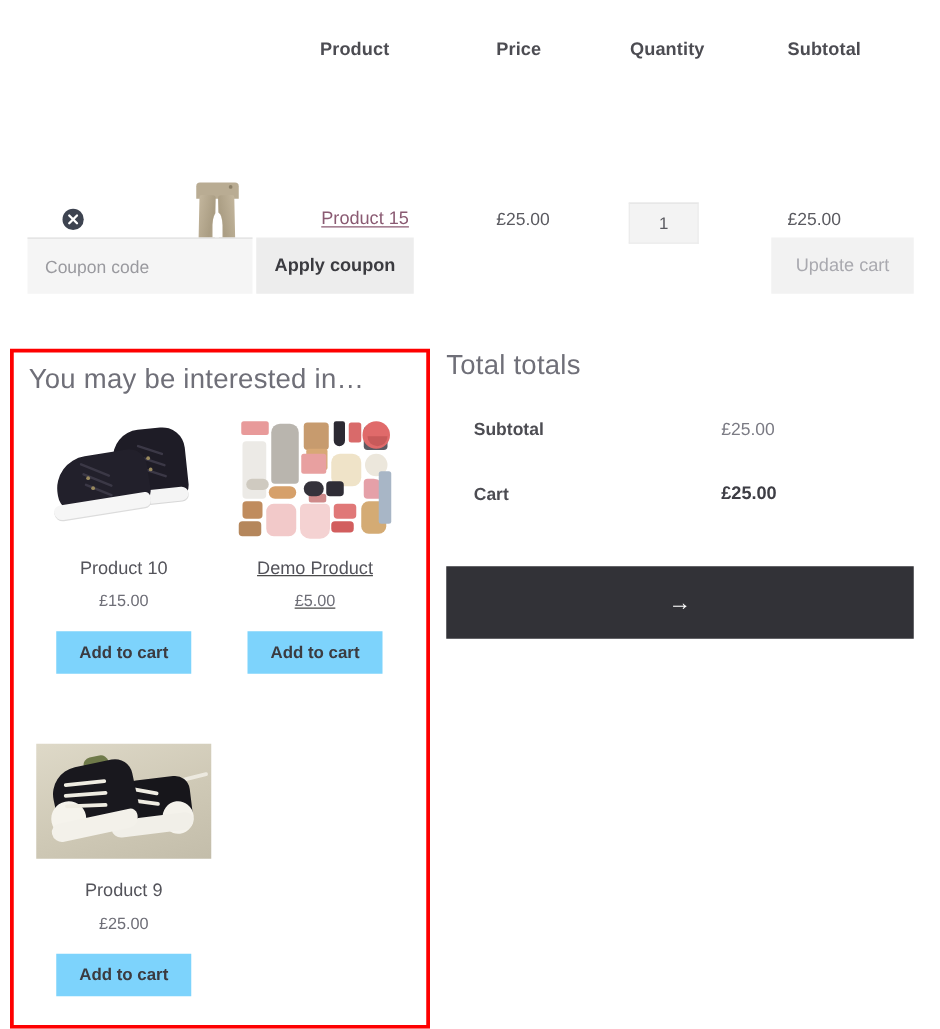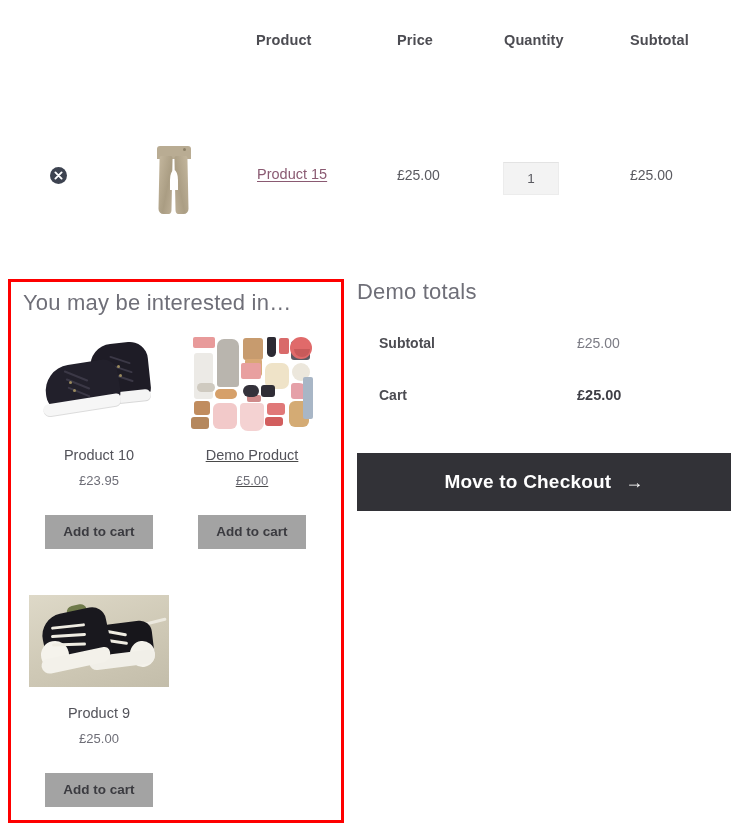--- a/index.html
+++ b/index.html
@@ -126,22 +126,22 @@
     display:flex; align-items:center; justify-content:center;
     overflow:hidden;
   }
   .prod-name {
     margin-top:9px; font-size:14.5px; color:#53535a; font-weight:400;
   }
   .prod-price {
     margin-top:10px; font-size:13px; color:#6e6e77;
   }
   .add-cart {
-    margin-top:27px; display:inline-block;
-    background:#a3a3a3; border:none; cursor:pointer;
+    margin-top:17px; display:inline-block;
+    background:#7dd3fc; border:none; cursor:pointer;
     padding:0 18px; height:34px; line-height:34px;
     font-size:13.5px; font-weight:700; color:#3b3b40;
     font-family:"Liberation Sans", sans-serif;
   }
 
   
   .sneakers { position:relative; width:120px; height:92px; }
   .sneakers .shoeB {
     position:absolute; left:52px; top:6px; width:58px; height:56px;
     background:#1e1c26; border-radius:22px 18px 8px 10px;
@@ -298,20 +298,25 @@
       </div>
 
       <div class="cell c-price">£25.00</div>
 
       <input class="qty-box" type="text" value="1" style="">
 
       <div class="cell c-sub">£25.00</div>
     </div>
   </div>
 
+  <div class="coupon-row">
+    <input class="coupon-input" type="text" placeholder="Coupon code" style="">
+    <button class="apply-coupon">Apply coupon</button>
+    <button class="update-cart">Update cart</button>
+  </div>
 
   <div class="upsell">
     <div class="upsell-title">You may be interested in…</div>
 
     <div class="prod-grid">
 
       <div class="prod p0">
         <a href="#" class="prod-img-wrap">
           <div class="sneakers">
             <div class="shoeB"></div>
@@ -324,21 +329,21 @@
             <div class="lace lc1"></div>
               <div class="lace lc2"></div>
               <div class="lace lc3"></div>
             <div class="eyelet" style="left:30px;top:44px;"></div>
             <div class="eyelet" style="left:34px;top:52px;"></div>
             <div class="eyelet" style="left:78px;top:28px;"></div>
             <div class="eyelet" style="left:80px;top:37px;"></div>
           </div>
         </a>
         <div class="prod-name">Product 10</div>
-        <div class="prod-price">£23.95</div>
+        <div class="prod-price">£15.00</div>
         <button class="add-cart">Add to cart</button>
       </div>
 
       <div class="prod p1">
         <a href="#" class="prod-img-wrap">
           <div class="collage">
             <span style="left:2px;top:4px;width:22px;height:11px;background:#e89a9a;border-radius:2px;"></span>
             <span style="left:3px;top:20px;width:19px;height:46px;background:#eceae6;border-radius:3px;"></span>
             <span style="left:26px;top:6px;width:22px;height:48px;background:#b9b5ae;border-radius:7px 7px 3px 3px;"></span>
             <span style="left:52px;top:5px;width:20px;height:22px;background:#c79b6e;border-radius:3px;"></span>
@@ -392,32 +397,31 @@
         </a>
         <div class="prod-name">Product 9</div>
         <div class="prod-price">£25.00</div>
         <button class="add-cart">Add to cart</button>
       </div>
 
     </div>
   </div>
 
   <div class="totals">
-    <div class="totals-title">Demo totals</div>
+    <div class="totals-title">Total totals</div>
 
     <div class="totals-table">
       <div class="t-row">
         <div class="t-label">Subtotal</div>
         <div class="t-value v-subtotal">£25.00</div>
       </div>
       <div class="t-row">
         <div class="t-label">Cart</div>
         <div class="t-value v-total">£25.00</div>
       </div>
     </div>
 
     <button class="checkout-btn">
-      <span>Move to Checkout</span>
       <span class="arrow">→</span>
     </button>
   </div>
 
 </div>
 
 </body></html>

